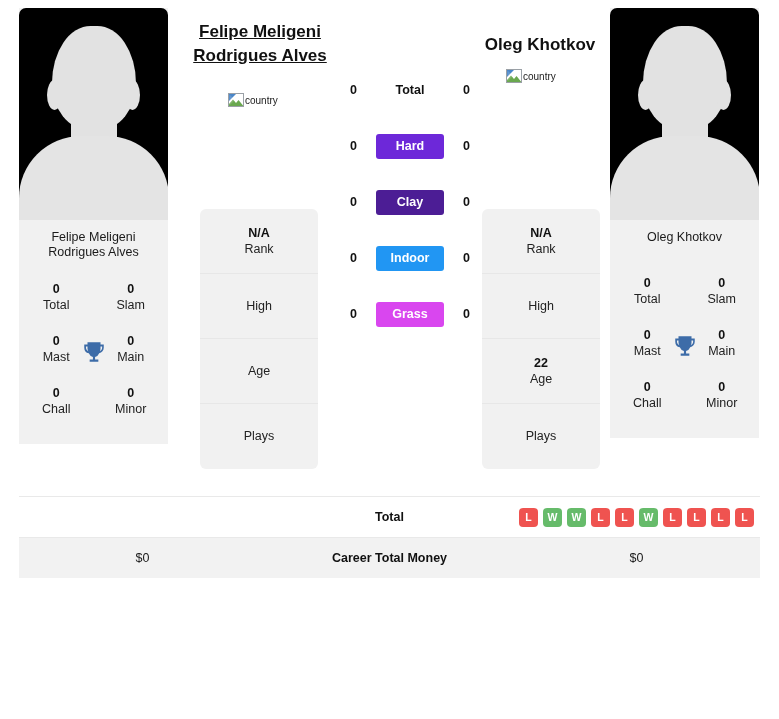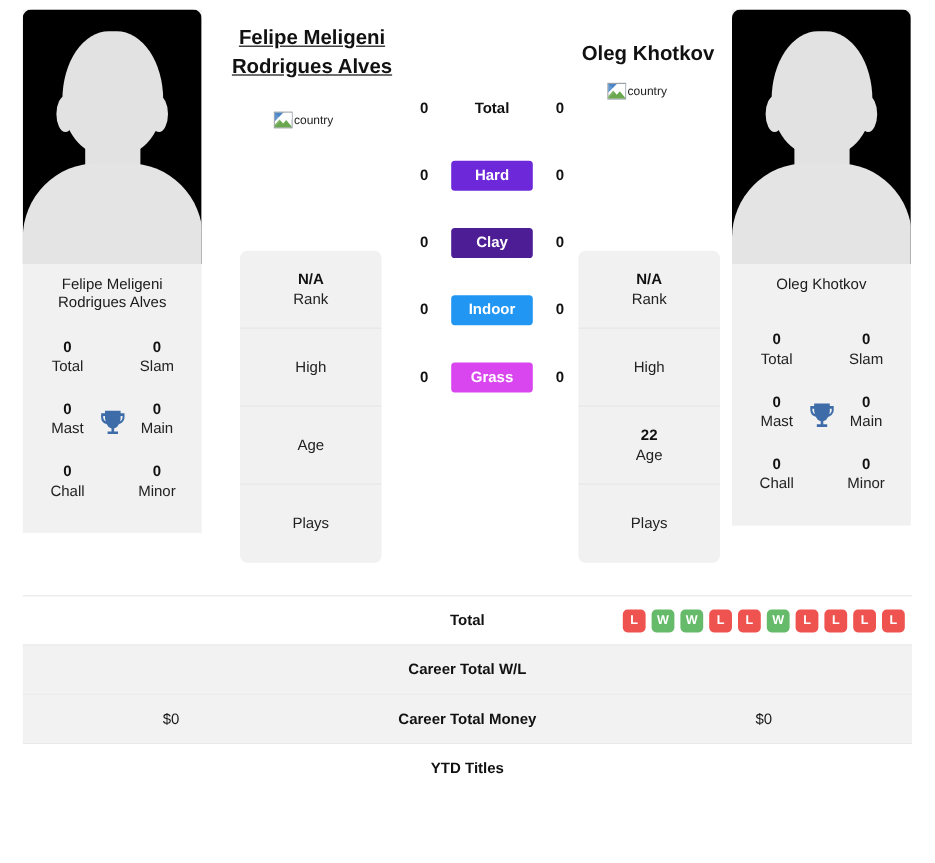--- a/index.html
+++ b/index.html
@@ -448,32 +448,22 @@
           <div class="badge" style="background: rgb(239, 83, 80);">L</div>
           <div class="badge" style="background: rgb(102, 187, 106);">W</div>
           <div class="badge" style="background: rgb(239, 83, 80);">L</div>
           <div class="badge" style="background: rgb(239, 83, 80);">L</div>
           <div class="badge" style="background: rgb(239, 83, 80);">L</div>
           <div class="badge" style="background: rgb(239, 83, 80);">L</div>
         </div>
     </div>
   </div>
 
-  <div class="trow shaded">
-    <div class="tcell"></div>
-    <div class="tcell mid">Career Total W/L</div>
-    <div class="tcell"></div>
-  </div>
 
 
   <div class="trow shaded">
     <div class="tcell">$0</div>
     <div class="tcell mid">Career Total Money</div>
     <div class="tcell">$0</div>
   </div>
 
-  <div class="trow">
-    <div class="tcell"></div>
-    <div class="tcell mid">YTD Titles</div>
-    <div class="tcell"></div>
-  </div>
 
 </div>
 
 </body></html>

